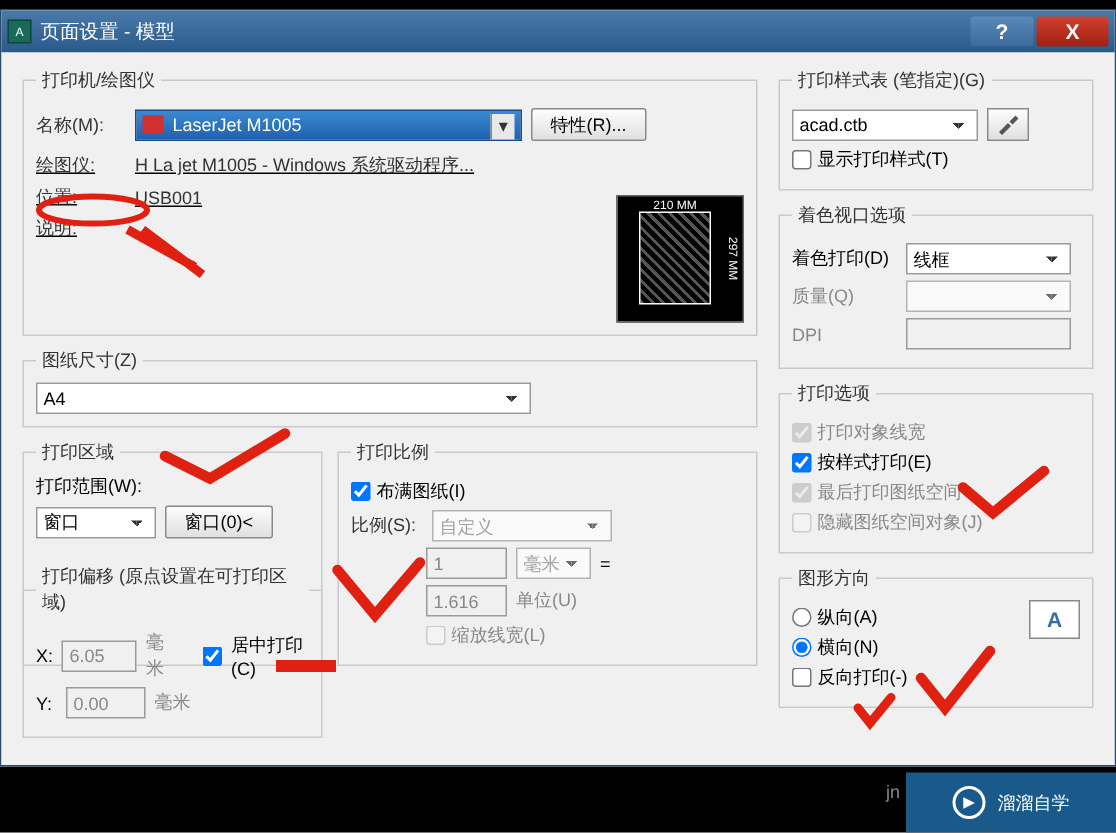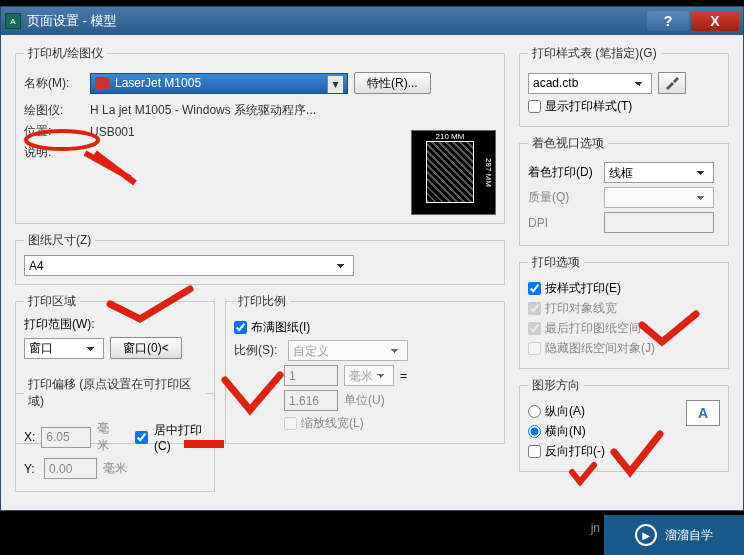--- a/index.html
+++ b/index.html
@@ -65,21 +65,21 @@
       <fieldset>
         <legend>打印机/绘图仪</legend>
         <div class="row">
           <span class="label">名称(M):</span>
           <div class="printer-select">
             <div class="printer-icon"></div>
             <span>LaserJet M1005</span>
           </div>
           <button class="btn">特性(R)...</button>
         </div>
-        <div style="display:flex;">
+        <div style="display:flex;text-decoration:underline;">
           <div style="flex:1">
             <div class="row">
                 <span class="label">绘图仪:</span>
                 <span class="val">H  La   jet M1005 - Windows 系统驱动程序...</span>
               </div>
             <div class="row">
                 <span class="label">位置:</span>
                 <span class="val">USB001</span>
               </div>
             <div class="row">
@@ -185,26 +185,26 @@
           </div>
         <div class="row">
             <span style="width:70px" class="disabled-text">DPI</span>
             <input type="text" style="width: 110px;" readonly="">
           </div>
       </fieldset>
 
       <fieldset>
         <legend>打印选项</legend>
         <div class="checkbox-row">
+            <input type="checkbox" checked="" disabled="" style="">
+            <span class="disabled-text">打印对象线宽</span>
+          </div>
+        <div class="checkbox-row">
             <input type="checkbox" checked="" style="">
             <span>按样式打印(E)</span>
-          </div>
-        <div class="checkbox-row">
-            <input type="checkbox" checked="" disabled="" style="">
-            <span class="disabled-text">打印对象线宽</span>
           </div>
         <div class="checkbox-row">
             <input type="checkbox" checked="" disabled="" style="">
             <span class="disabled-text">最后打印图纸空间</span>
           </div>
         <div class="checkbox-row">
             <input type="checkbox" disabled="" style="">
             <span class="disabled-text">隐藏图纸空间对象(J)</span>
           </div>
       </fieldset>

